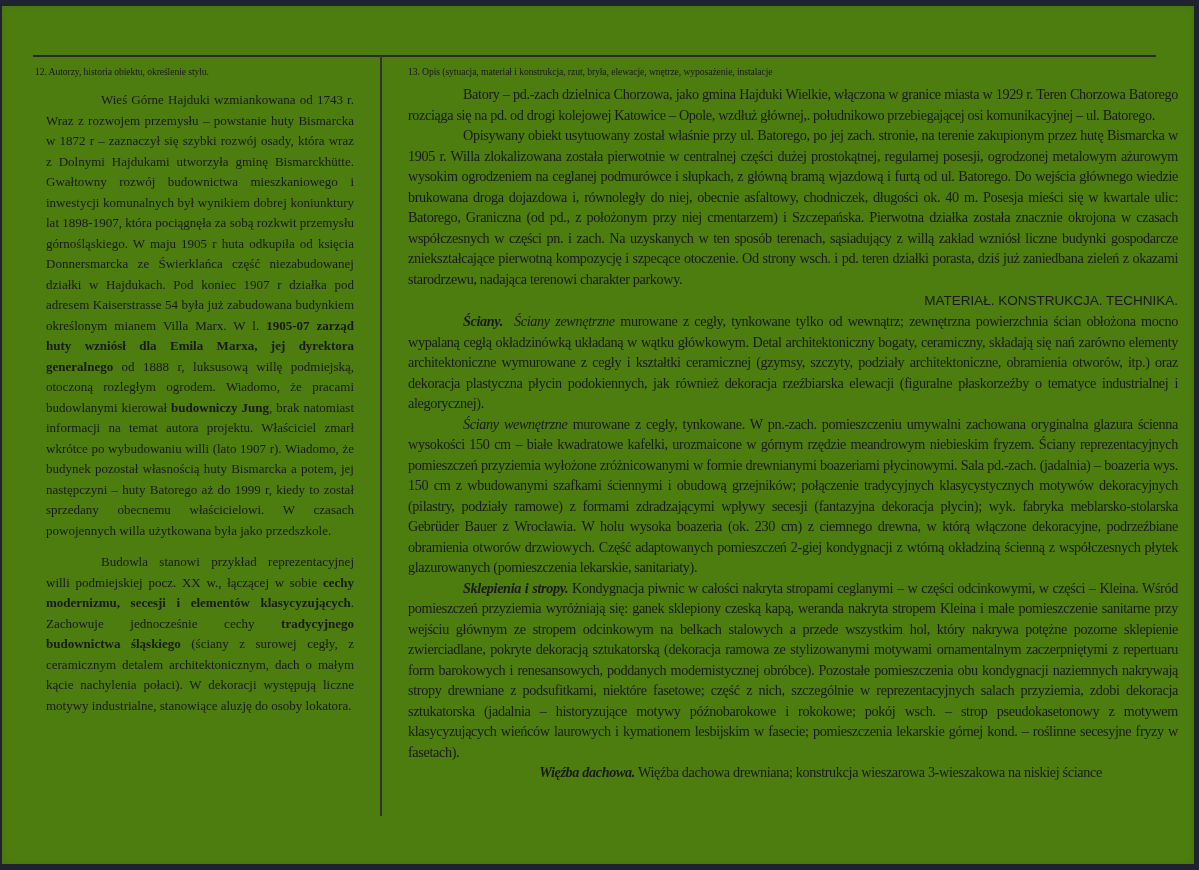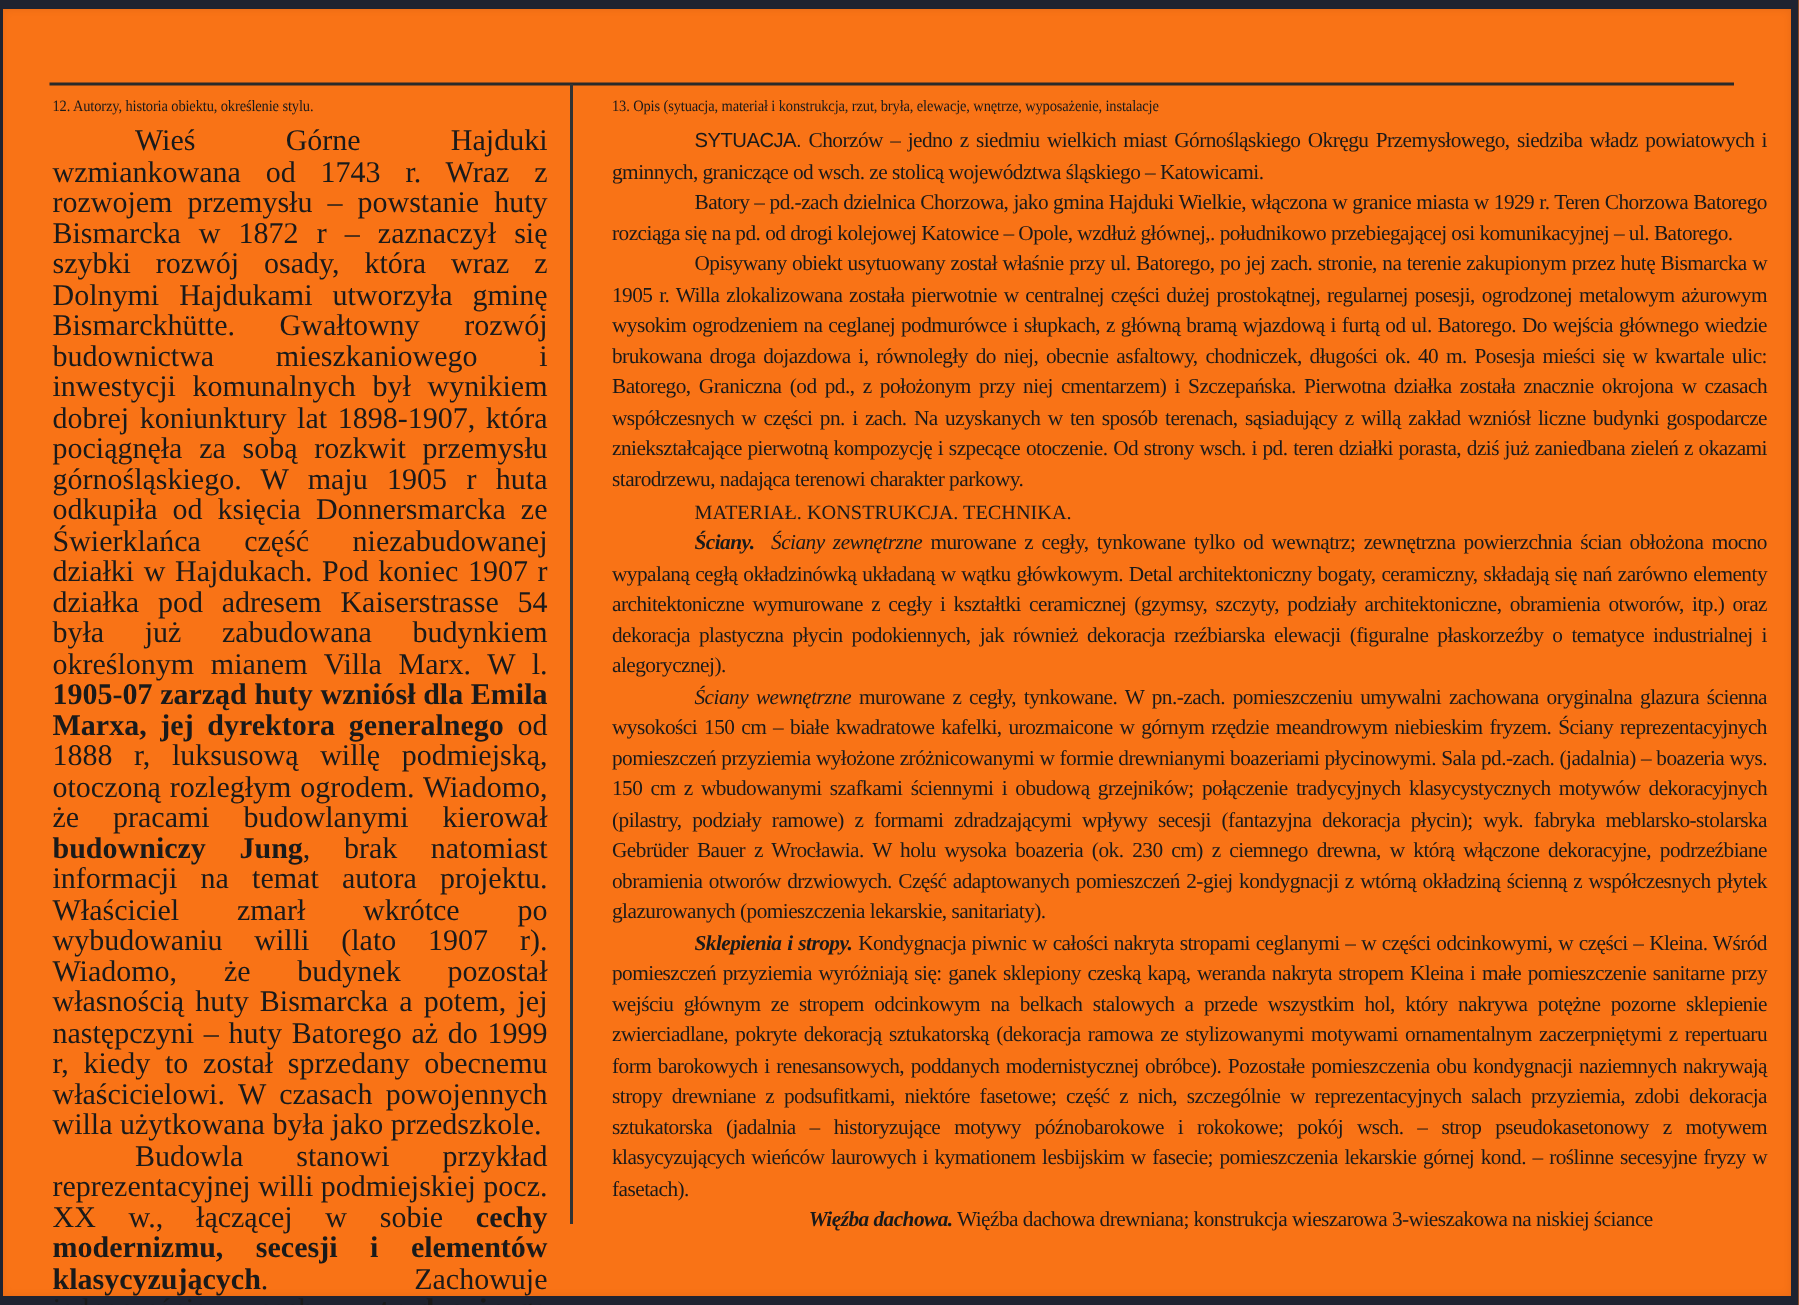--- a/index.html
+++ b/index.html
@@ -4,21 +4,21 @@
 <style>
   html, body { margin: 0; padding: 0; }
   body {
     width: 1199px; height: 870px; overflow: hidden;
     background: #1f2330;
     font-family: "Liberation Serif", serif;
     color: #1a1a1a;
   }
   .page {
     position: absolute; left: 2px; top: 6px; width: 1192px; height: 858px;
-    background: #f97316;
+    background: #4d7c0f;
     box-shadow: inset 0 0 6px rgba(0,0,0,0.08);
   }
   .topline {
     position: absolute; left: 31px; top: 49px; width: 1123px; height: 2px; background: #2a2a2a;
   }
   .divider {
     position: absolute; left: 378px; top: 50px; width: 1.5px; height: 760px; background: #333;
   }
   .col-left {
     position: absolute; left: 33px; top: 59px; width: 330px;
@@ -26,50 +26,49 @@
   .col-right {
     position: absolute; left: 384px; top: 59px; width: 770px; margin-left: 22px;
   }
   .sect-head {
     font-size: 10.5px; line-height: 14px; letter-spacing: -0.1px; margin-bottom: 5px;
     font-family: "Liberation Serif", serif;
     transform: scaleX(0.92); transform-origin: left;
     white-space: nowrap;
   }
   .col-left p {
-    margin: 0; font-size: 20px; line-height: 20.5px; text-align: justify;
+    margin: 11px; font-size: 13px; line-height: 20.5px; text-align: justify;
     text-indent: 55px;
   }
   .col-right p {
     margin: 0; font-size: 14.2px; line-height: 20.5px; text-align: justify;
     text-indent: 55px;
     font-family: "Liberation Serif", serif;
   }
   .col-right .txt { letter-spacing: -0.35px; }
   .sans { font-family: "Liberation Sans", sans-serif; font-size: 13.5px; }
-  .heading2 { margin: 2px 0 0 0; text-indent: 55px; font-family: Liberation Serif, serif; font-size: 13.5px; line-height: 20px; }
+  .heading2 { margin: 2px 0 0 0; text-indent: 55px; font-family: Liberation Sans, sans-serif; font-size: 13.5px; line-height: 20px; text-align: right; }
   b { font-weight: bold; }
   i { font-style: italic; }
 </style>
 </head>
 <body>
 
 <div class="page">
   <div class="topline"></div>
   <div class="divider"></div>
 
   <div class="col-left">
     <div class="sect-head">12. Autorzy, historia obiektu, określenie stylu.</div>
     <p id="lp1">Wieś Górne Hajduki wzmiankowana od 1743 r. Wraz z rozwojem przemysłu – powstanie huty Bismarcka w 1872 r – zaznaczył się szybki rozwój osady, która wraz z Dolnymi Hajdukami utworzyła gminę Bismarckhütte. Gwałtowny rozwój budownictwa mieszkaniowego i inwestycji komunalnych był wynikiem dobrej koniunktury lat 1898-1907, która pociągnęła za sobą rozkwit przemysłu górnośląskiego. W maju 1905 r huta odkupiła od księcia Donnersmarcka ze Świerklańca część niezabudowanej działki w Hajdukach. Pod koniec 1907 r działka pod adresem Kaiserstrasse 54 była już zabudowana budynkiem określonym mianem Villa Marx. W l. <b>1905-07 zarząd huty wzniósł dla Emila Marxa, jej dyrektora generalnego</b> od 1888 r, luksusową willę podmiejską, otoczoną rozległym ogrodem. Wiadomo, że pracami budowlanymi kierował <b>budowniczy Jung</b>, brak natomiast informacji na temat autora projektu. Właściciel zmarł wkrótce po wybudowaniu willi  (lato 1907 r). Wiadomo, że budynek pozostał własnością huty Bismarcka a potem, jej następczyni – huty Batorego aż do 1999 r, kiedy to został sprzedany obecnemu właścicielowi. W czasach powojennych willa użytkowana była jako przedszkole.</p>
     <p id="lp2">Budowla stanowi przykład reprezentacyjnej willi podmiejskiej pocz. XX w., łączącej w sobie <b>cechy modernizmu, secesji i elementów klasycyzujących</b>. Zachowuje jednocześnie cechy <b>tradycyjnego budownictwa śląskiego</b> (ściany z surowej cegły, z ceramicznym detalem architektonicznym, dach o małym kącie nachylenia połaci). W dekoracji występują liczne motywy industrialne, stanowiące aluzję do osoby lokatora.</p>
   </div>
 
   <div class="col-right">
     <div class="sect-head">13. Opis (sytuacja, materiał i konstrukcja, rzut, bryła, elewacje, wnętrze, wyposażenie, instalacje</div>
-    <p class="txt"><span class="sans">SYTUACJA.</span><span> Chorzów – jedno z siedmiu wielkich miast Górnośląskiego Okręgu Przemysłowego, siedziba władz powiatowych i gminnych, graniczące od wsch. ze stolicą województwa śląskiego – Katowicami.</span></p>
     <p class="txt">Batory – pd.-zach dzielnica Chorzowa, jako gmina Hajduki Wielkie, włączona w granice miasta w 1929 r. Teren Chorzowa Batorego rozciąga się na pd. od drogi kolejowej Katowice – Opole, wzdłuż głównej,. południkowo przebiegającej osi komunikacyjnej – ul. Batorego.</p>
     <p class="txt">Opisywany obiekt usytuowany został właśnie przy ul. Batorego, po jej zach. stronie, na terenie zakupionym przez hutę Bismarcka w 1905 r. Willa  zlokalizowana została pierwotnie w centralnej części dużej prostokątnej, regularnej posesji, ogrodzonej metalowym ażurowym wysokim ogrodzeniem na ceglanej podmurówce i słupkach, z główną bramą wjazdową i furtą od ul. Batorego. Do wejścia głównego wiedzie brukowana droga dojazdowa i, równoległy do niej, obecnie asfaltowy, chodniczek, długości ok. 40 m. Posesja mieści się w kwartale ulic: Batorego, Graniczna (od pd., z położonym przy niej cmentarzem) i Szczepańska. Pierwotna działka została znacznie okrojona w czasach współczesnych w części pn. i zach. Na uzyskanych w ten sposób terenach, sąsiadujący  z willą zakład wzniósł liczne budynki gospodarcze zniekształcające pierwotną kompozycję i szpecące otoczenie. Od strony wsch. i pd. teren działki porasta, dziś już zaniedbana zieleń z okazami starodrzewu, nadająca terenowi charakter parkowy.</p>
     <div class="heading2">MATERIAŁ. KONSTRUKCJA. TECHNIKA.</div>
     <p class="txt"><b><i>Ściany.</i></b>&nbsp;&nbsp;<i>Ściany zewnętrzne</i><span> murowane z cegły, tynkowane tylko od wewnątrz; zewnętrzna powierzchnia ścian obłożona mocno wypalaną  cegłą okładzinówką układaną w wątku główkowym. Detal architektoniczny bogaty, ceramiczny, składają się nań zarówno elementy architektoniczne wymurowane z cegły i kształtki ceramicznej (gzymsy, szczyty, podziały architektoniczne, obramienia otworów, itp.) oraz dekoracja plastyczna płycin podokiennych, jak również dekoracja rzeźbiarska elewacji (figuralne płaskorzeźby o tematyce industrialnej i alegorycznej).</span></p>
     <p class="txt"><i>Ściany wewnętrzne</i><span> murowane z cegły, tynkowane. W pn.-zach. pomieszczeniu umywalni zachowana oryginalna glazura ścienna wysokości 150 cm – białe kwadratowe kafelki, urozmaicone w górnym rzędzie meandrowym niebieskim fryzem. Ściany reprezentacyjnych pomieszczeń przyziemia wyłożone zróżnicowanymi w formie drewnianymi boazeriami płycinowymi. Sala pd.-zach. (jadalnia) – boazeria wys. 150 cm z wbudowanymi szafkami ściennymi i obudową grzejników; połączenie tradycyjnych klasycystycznych motywów dekoracyjnych (pilastry, podziały ramowe) z formami zdradzającymi wpływy secesji (fantazyjna dekoracja płycin); wyk.  fabryka meblarsko-stolarska Gebrüder Bauer z Wrocławia. W holu wysoka boazeria  (ok. 230 cm) z ciemnego drewna, w którą włączone dekoracyjne, podrzeźbiane obramienia otworów drzwiowych. Część adaptowanych pomieszczeń 2-giej kondygnacji z wtórną okładziną ścienną z współczesnych płytek glazurowanych (pomieszczenia lekarskie, sanitariaty).</span></p>
     <p class="txt"><b><i>Sklepienia i stropy.</i></b><span>  Kondygnacja piwnic w całości nakryta stropami ceglanymi – w części odcinkowymi, w części – Kleina. Wśród pomieszczeń przyziemia wyróżniają się: ganek sklepiony czeską kapą, weranda nakryta stropem Kleina i małe pomieszczenie sanitarne przy wejściu głównym ze stropem odcinkowym na belkach stalowych a przede wszystkim hol, który nakrywa potężne pozorne sklepienie zwierciadlane, pokryte dekoracją sztukatorską (dekoracja ramowa ze stylizowanymi motywami ornamentalnym zaczerpniętymi z repertuaru form  barokowych i renesansowych, poddanych modernistycznej obróbce). Pozostałe pomieszczenia obu kondygnacji naziemnych nakrywają stropy drewniane z podsufitkami, niektóre fasetowe; część z nich, szczególnie w reprezentacyjnych salach przyziemia, zdobi dekoracja sztukatorska (jadalnia – historyzujące motywy późnobarokowe i rokokowe; pokój wsch. – strop pseudokasetonowy z motywem klasycyzujących wieńców laurowych i kymationem lesbijskim w fasecie; pomieszczenia lekarskie górnej kond. – roślinne secesyjne fryzy w fasetach).</span></p>
     <p class="txt" style="text-align:center"><b><i>Więźba dachowa.</i></b><span>  Więźba dachowa drewniana; konstrukcja wieszarowa 3-wieszakowa na niskiej ściance</span></p>
   </div>
 </div>
 

